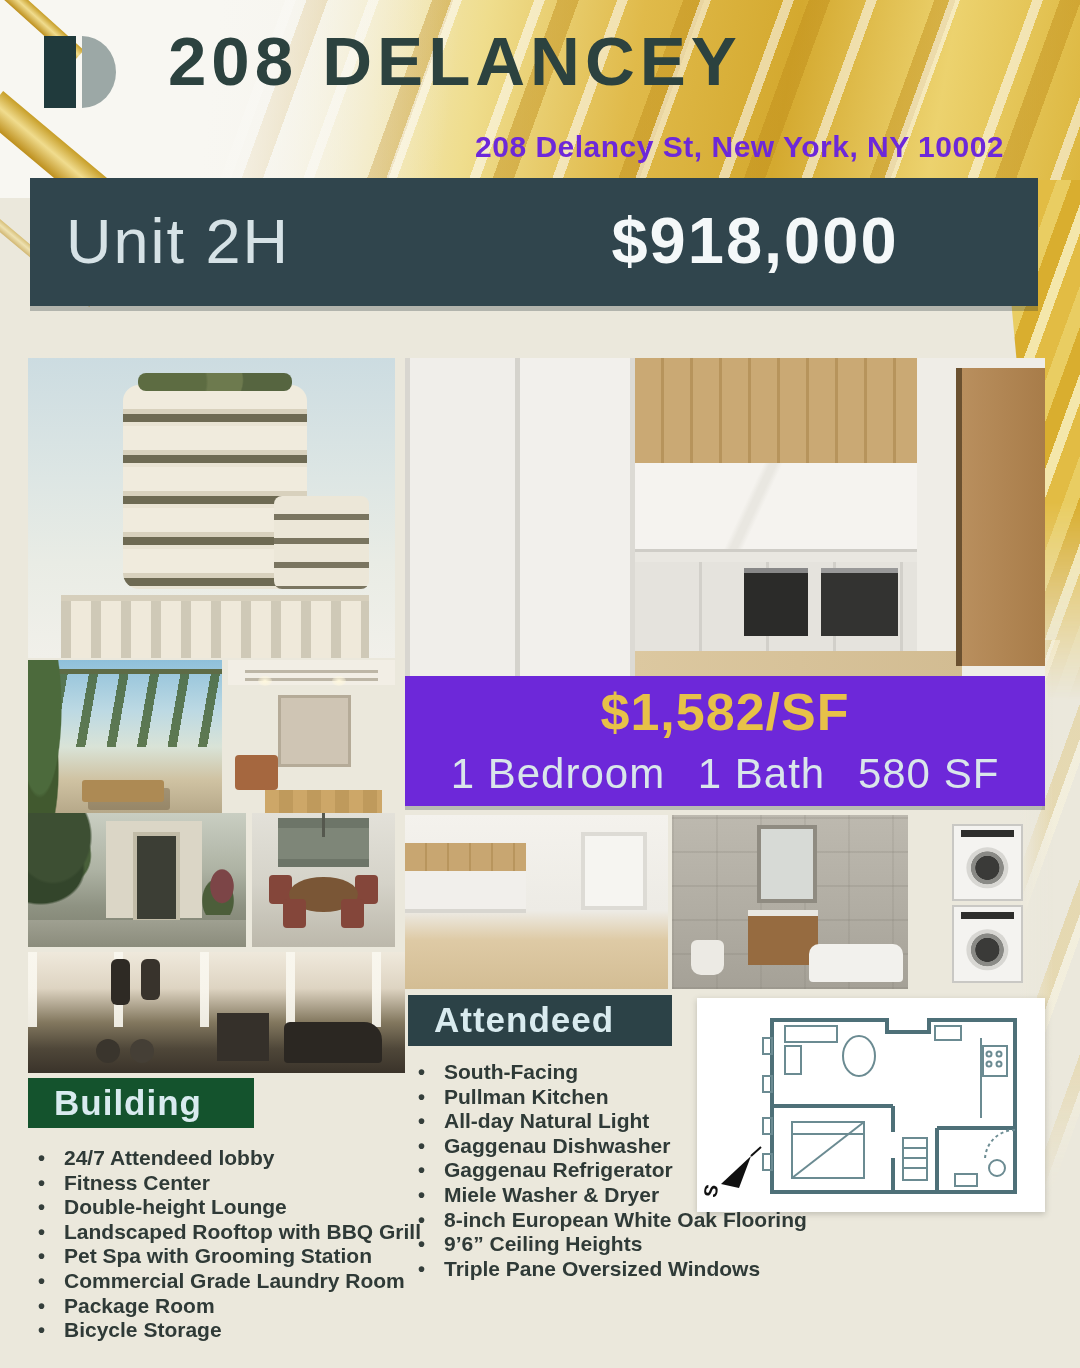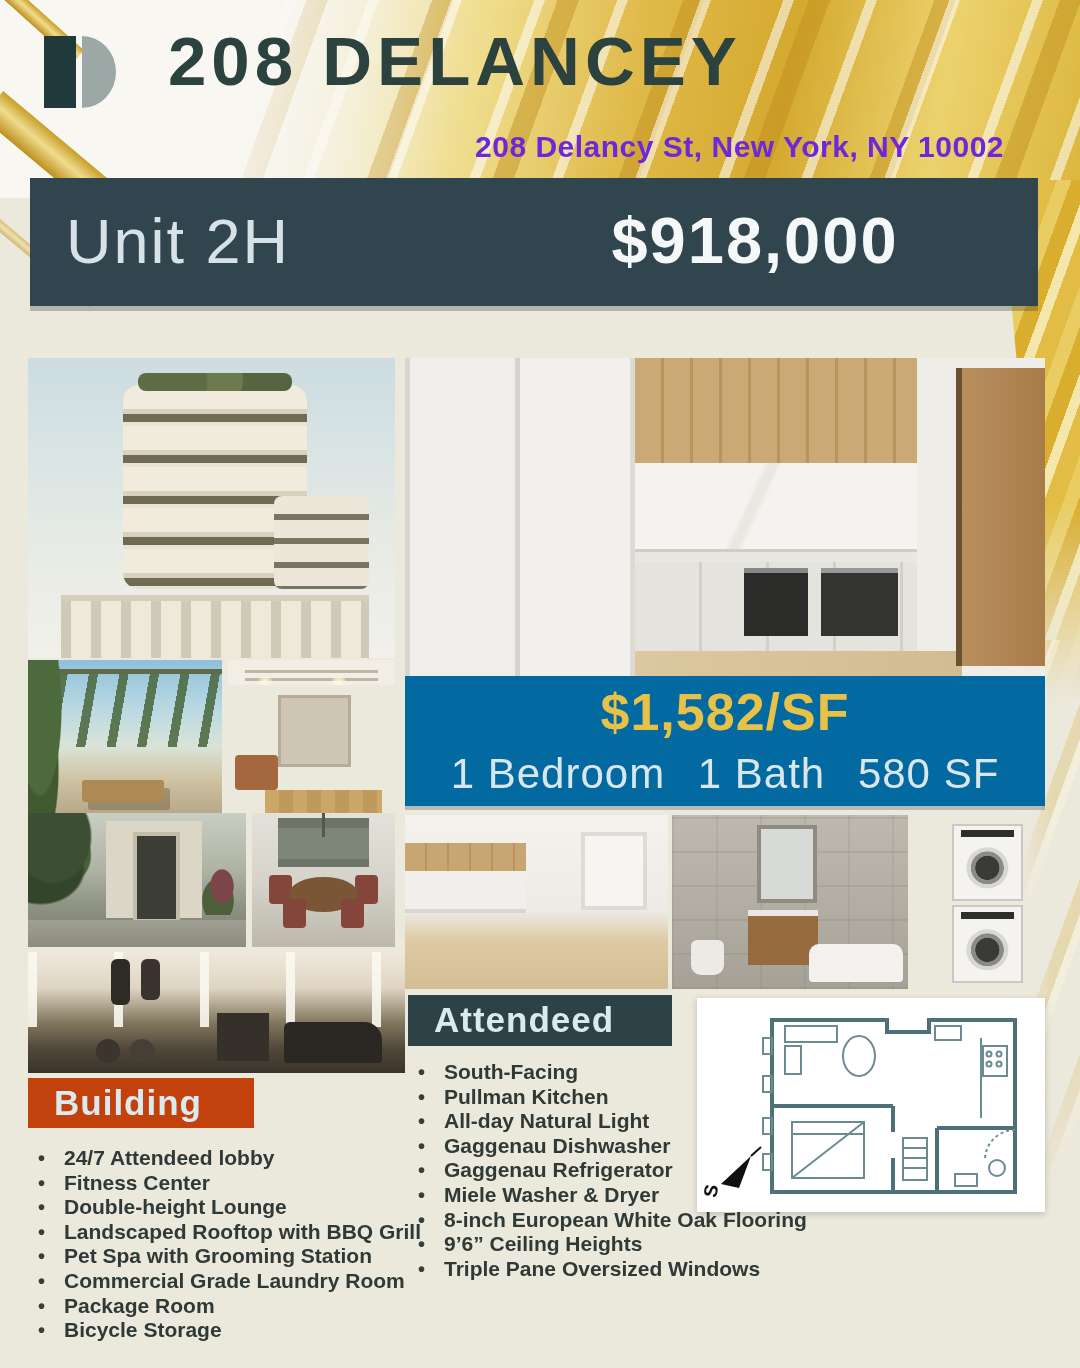--- a/index.html
+++ b/index.html
@@ -160,29 +160,29 @@
   
   .ph-laundry{left:926px;top:815px;width:119px;height:174px;
     background:linear-gradient(90deg,#64._6866 0,#646866 0%,#8c908d 16%,#f0efeb 30%,#e9e8e4 72%,#9a9d99 86%,#737774 100%);}
   .m-top,.m-bot{left:22%;width:56%;height:42%;background:#f4f3f0;border:2px solid #c9c8c4;}
   .m-top{top:5%;}.m-bot{top:52%;}
   .m-top:after,.m-bot:after{content:"";position:absolute;left:50%;top:58%;transform:translate(-50%,-50%);
     width:62%;height:0;padding-bottom:62%;border-radius:50%;
     background:radial-gradient(circle at 50% 50%,#3a3a38 0 40%,#8a8a86 42% 55%,#d8d7d3 57% 100%);}
   .m-top:before,.m-bot:before{content:"";position:absolute;left:10%;top:6%;width:80%;height:10%;background:#2e2e2c;}
   
-  .info-box{position:absolute;left:405px;top:676px;width:640px;height:130px;background:#0369a1;
+  .info-box{position:absolute;left:405px;top:676px;width:640px;height:130px;background:#6d28d9;
     box-shadow:0 4px 0 rgba(32,48,54,.25);}
   .info-psf{position:absolute;left:0;right:0;top:6px;text-align:center;
     font-size:52px;font-weight:bold;color:#e7c148;letter-spacing:1px;}
   .info-line{position:absolute;left:0;right:0;bottom:8px;text-align:center;
     font-size:42px;color:#d9e6ea;letter-spacing:1px;}
   .info-line span{margin:0 10px;}
   
-  .sec-hdr{position:absolute;background:#c2410c;color:#d9ebef;font-weight:bold;
+  .sec-hdr{position:absolute;background:#14532d;color:#d9ebef;font-weight:bold;
     font-size:35px;letter-spacing:1px;line-height:50px;padding-left:26px;box-sizing:border-box;}
   .sec-hdr.building{left:28px;top:1078px;width:226px;height:50px;}
   .sec-hdr.residence{left:408px;top:995px;width:264px;height:51px;background:#2c4247;}
   .blist{position:absolute;color:#2f3a37;font-weight:bold;font-size:21px;}
   .blist.building{left:34px;top:1146px;width:370px;}
   .blist.residence{left:414px;top:1060px;width:380px;}
   .blist .item{position:relative;padding-left:30px;line-height:24.6px;white-space:nowrap;}
   .blist .item:before{content:"•";position:absolute;left:4px;top:0;font-size:20px;color:#343e3b;}
   
   .fp-card{position:absolute;left:697px;top:998px;width:348px;height:214px;background:#ffffff;

